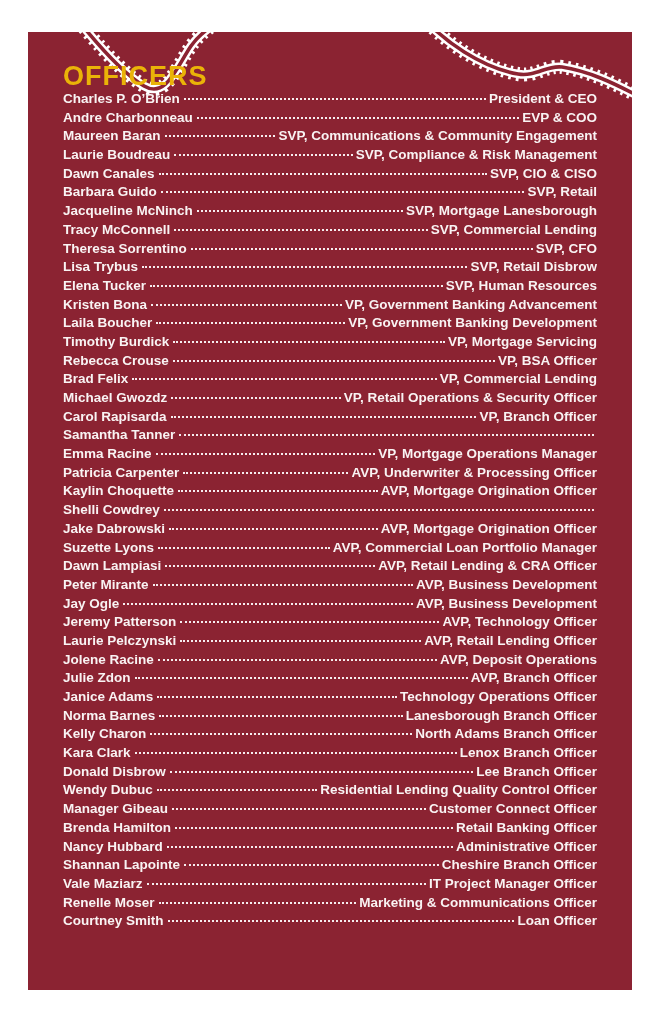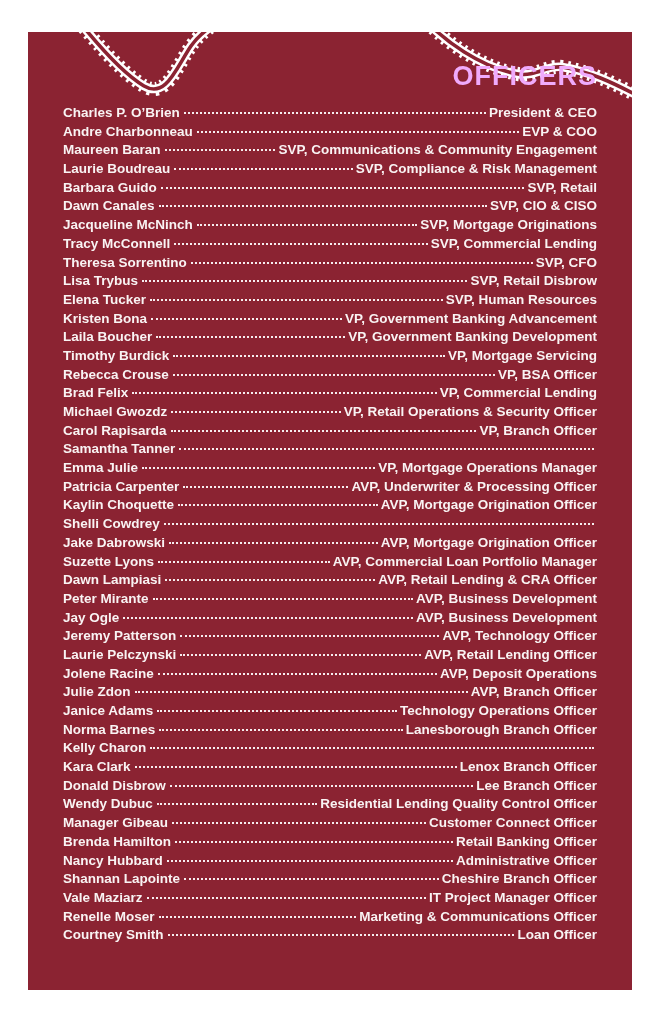--- a/index.html
+++ b/index.html
@@ -30,30 +30,30 @@
     position: absolute;
     left: 0;
     top: 0;
     width: 604px;
     height: 140px;
     pointer-events: none;
   }
   h1.page-title {
     position: relative;
     margin: 31px 0 0 0;
-    text-align: right;
-    color: #f0abfc;
+    text-align: left;
+    color: #eab308;
     font-size: 27px;
     line-height: 27px;
     font-weight: 800;
     letter-spacing: 1px;
   }
   .officer-list {
     position: relative;
-    margin-top: 14px;
+    margin-top: 0;
   }
   .officer-row {
     display: flex;
     align-items: baseline;
     height: 18.7px;
     line-height: 18.7px;
     font-size: 13.5px;
     font-weight: 700;
     color: #f9f3f3;
     white-space: nowrap;
@@ -118,35 +118,35 @@
         <span class="officer-title">SVP, Communications &amp; Community Engagement</span>
       </div>
 
       <div class="officer-row">
         <span class="officer-name">Laurie Boudreau</span>
         <span class="dot-leader"></span>
         <span class="officer-title">SVP, Compliance &amp; Risk Management</span>
       </div>
 
       <div class="officer-row">
+        <span class="officer-name">Dawn Canales</span>
+        <span class="dot-leader"></span>
+        <span class="officer-title">SVP, CIO &amp; CISO</span>
+      </div>
+
+      <div class="officer-row">
         <span class="officer-name">Barbara Guido</span>
         <span class="dot-leader"></span>
         <span class="officer-title">SVP, Retail</span>
       </div>
 
       <div class="officer-row">
-        <span class="officer-name">Dawn Canales</span>
-        <span class="dot-leader"></span>
-        <span class="officer-title">SVP, CIO &amp; CISO</span>
-      </div>
-
-      <div class="officer-row">
         <span class="officer-name">Jacqueline McNinch</span>
         <span class="dot-leader"></span>
-        <span class="officer-title">SVP, Mortgage Originations</span>
+        <span class="officer-title">SVP, Mortgage Lanesborough</span>
       </div>
 
       <div class="officer-row">
         <span class="officer-name">Tracy McConnell</span>
         <span class="dot-leader"></span>
         <span class="officer-title">SVP, Commercial Lending</span>
       </div>
 
       <div class="officer-row">
         <span class="officer-name">Theresa Sorrentino</span>
@@ -207,21 +207,21 @@
         <span class="dot-leader"></span>
         <span class="officer-title">VP, Branch Officer</span>
       </div>
 
       <div class="officer-row">
         <span class="officer-name">Samantha Tanner</span>
         <span class="dot-leader"></span>
       </div>
 
       <div class="officer-row">
-        <span class="officer-name">Emma Julie</span>
+        <span class="officer-name">Emma Racine</span>
         <span class="dot-leader"></span>
         <span class="officer-title">VP, Mortgage Operations Manager</span>
       </div>
 
       <div class="officer-row">
         <span class="officer-name">Patricia Carpenter</span>
         <span class="dot-leader"></span>
         <span class="officer-title">AVP, Underwriter &amp; Processing Officer</span>
       </div>
 
@@ -298,20 +298,21 @@
 
       <div class="officer-row">
         <span class="officer-name">Norma Barnes</span>
         <span class="dot-leader"></span>
         <span class="officer-title">Lanesborough Branch Officer</span>
       </div>
 
       <div class="officer-row">
         <span class="officer-name">Kelly Charon</span>
         <span class="dot-leader"></span>
+        <span class="officer-title">North Adams Branch Officer</span>
       </div>
 
       <div class="officer-row">
         <span class="officer-name">Kara Clark</span>
         <span class="dot-leader"></span>
         <span class="officer-title">Lenox Branch Officer</span>
       </div>
 
       <div class="officer-row">
         <span class="officer-name">Donald Disbrow</span>

